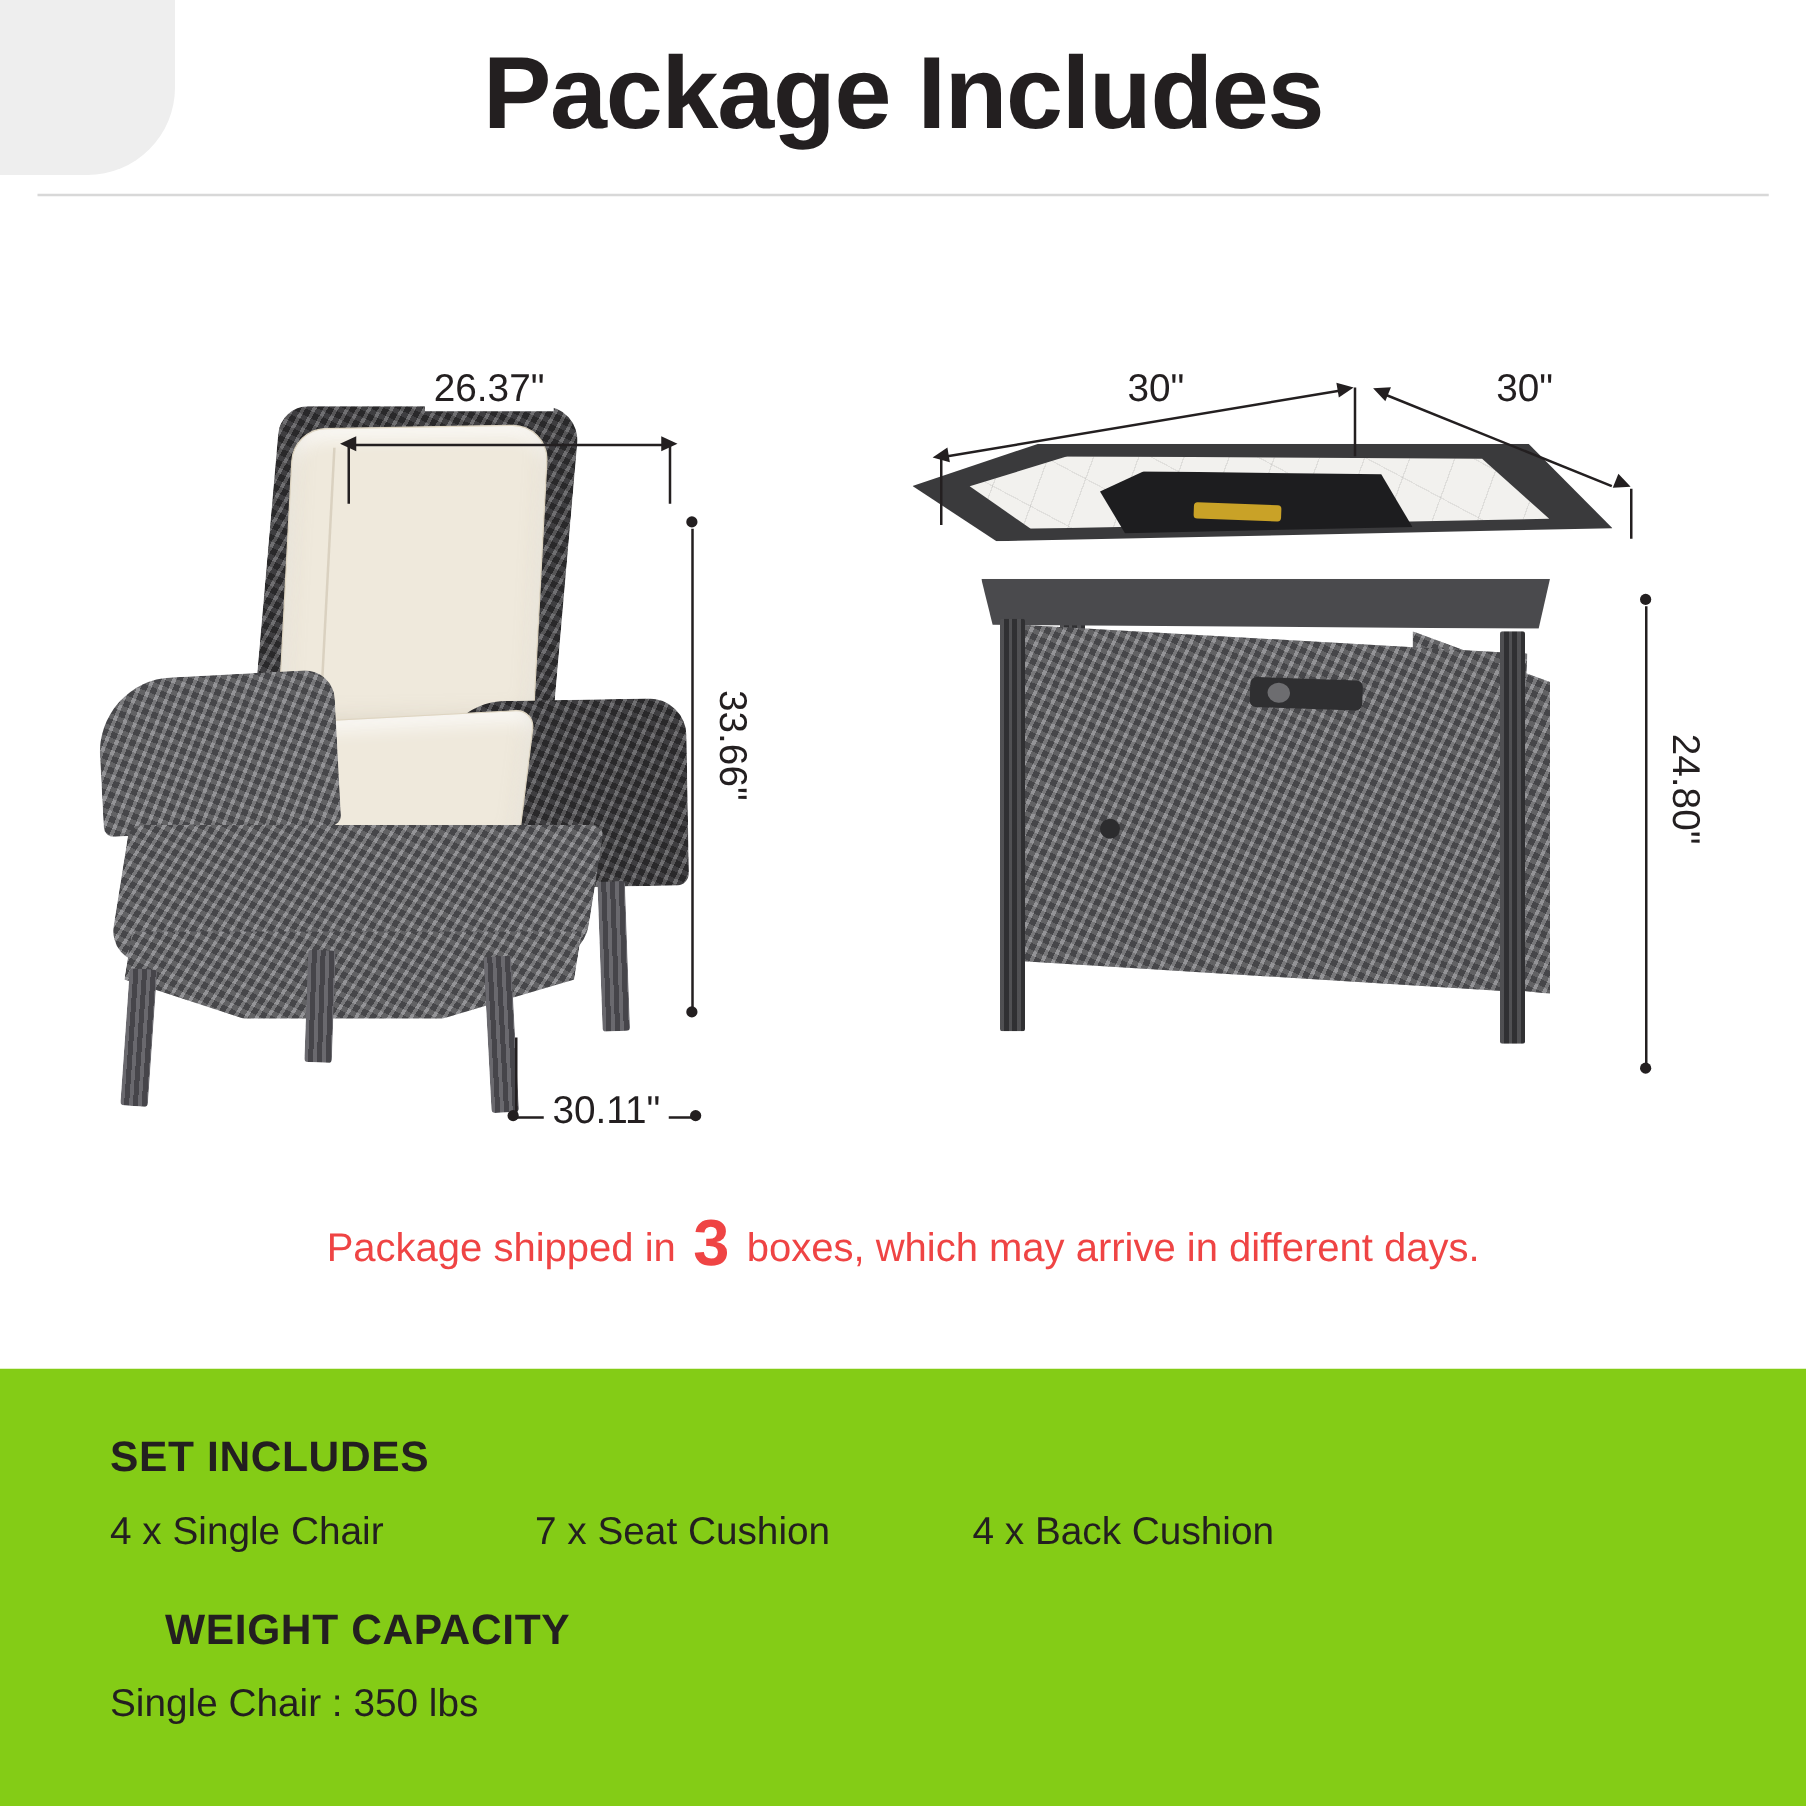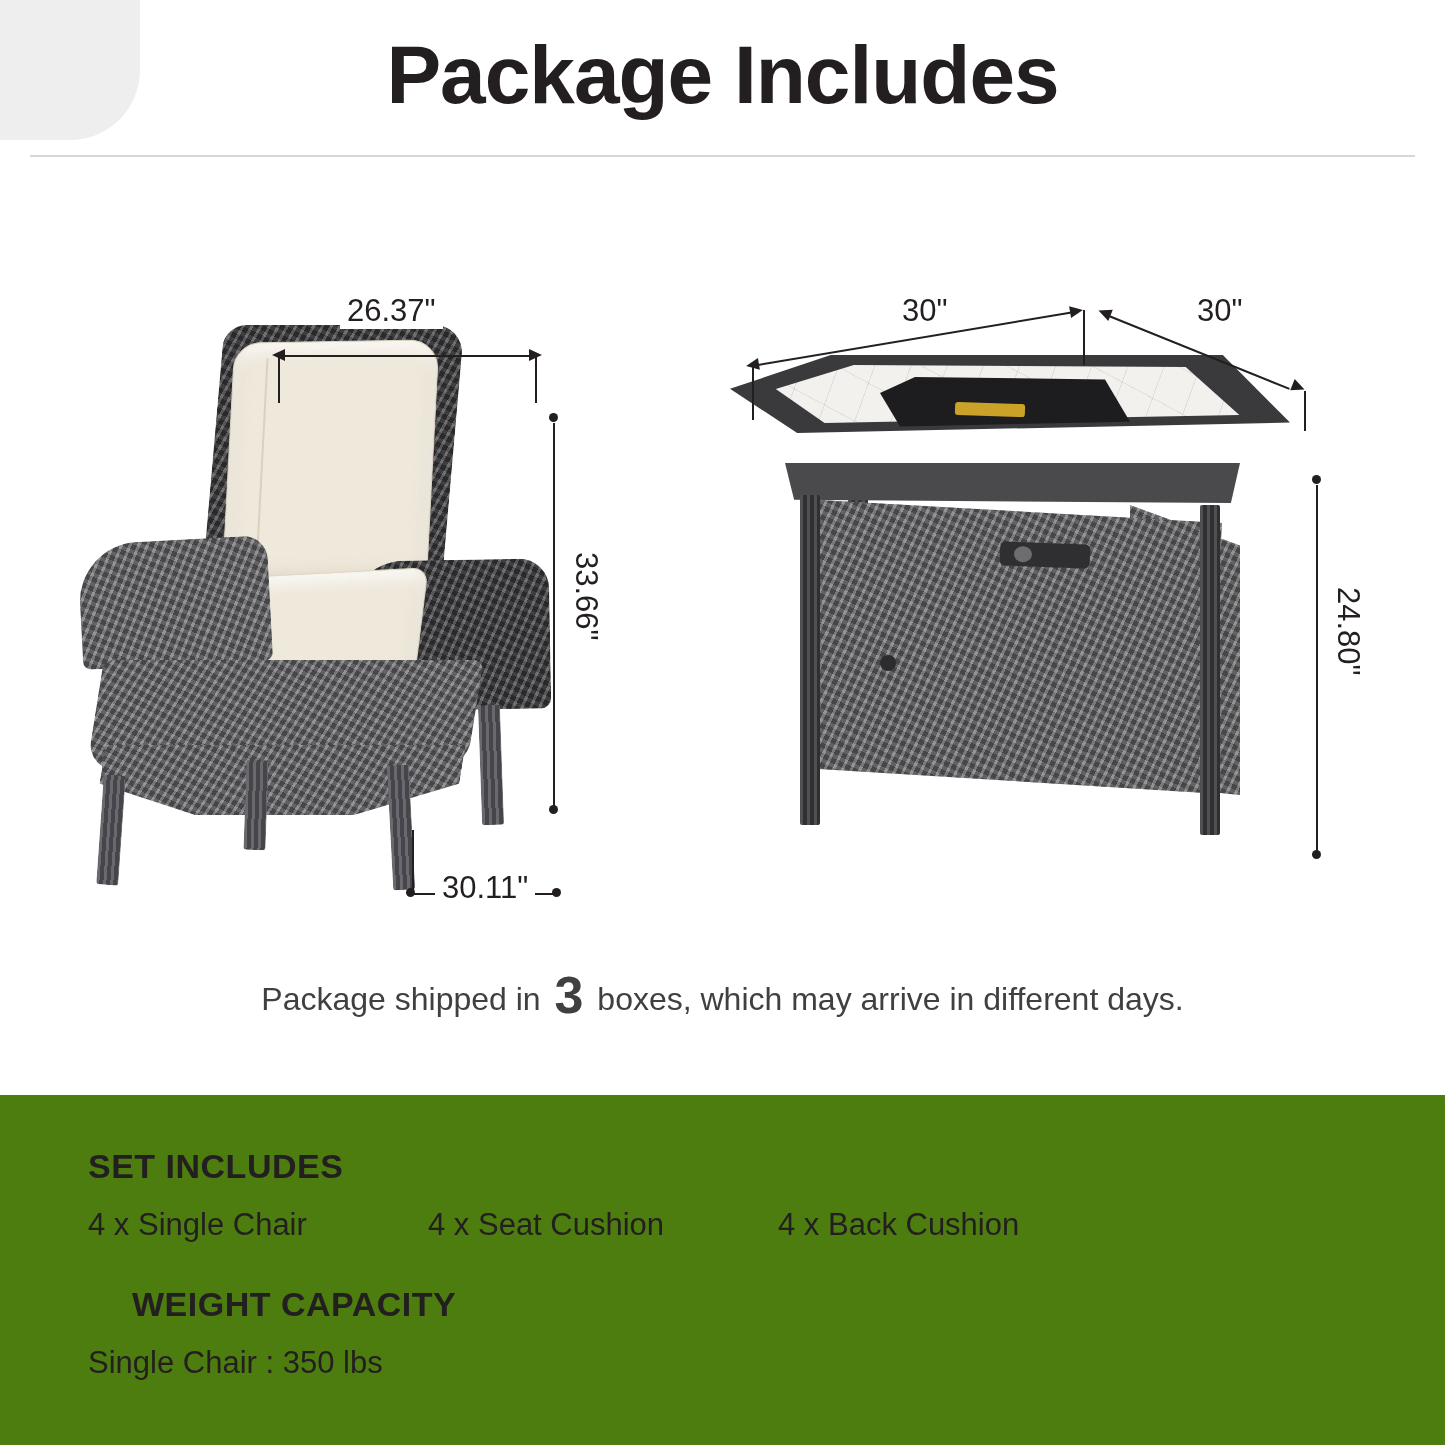--- a/index.html
+++ b/index.html
@@ -217,35 +217,35 @@
   .tleg-fl { left: 70px; top: 140px; height: 330px; }
   .tleg-fr { left: 470px; top: 150px; height: 330px; }
   .tleg-bl { left: 118px; top: 120px; height: 70px; }
 
   
   .ship-note {
     position: absolute;
     top: 965px; left: 0; right: 0;
     text-align: center;
     font-size: 32px;
-    color: #404040;
+    color: #ef4444;
   }
   .ship-note .big {
     font-size: 52px;
     font-weight: bold;
     vertical-align: -3px;
     padding: 0 5px;
   }
 
   
   .bottom-panel {
     position: absolute;
     left: 0; right: 0; bottom: 0;
     height: 350px;
-    background: #4d7c0f;
+    background: #84cc16;
   }
   .sec-heading {
     position: absolute;
     font-size: 34px;
     font-weight: bold;
     letter-spacing: 0.5px;
     color: #231f20;
   }
   .set-heading { left: 88px; top: 52px; }
   .weight-heading { left: 88px; top: 190px; margin-left: 44px; }
@@ -364,20 +364,20 @@
   <span class="big">3</span>
   <span>boxes, which may arrive in different days.</span>
 </div>
 
 <div class="bottom-panel">
 
   <div class="sec-heading set-heading">SET INCLUDES</div>
 
   <div class="set-row">
     <div class="set-item">4 x Single Chair</div>
-    <div class="set-item">4 x Seat Cushion</div>
+    <div class="set-item">7 x Seat Cushion</div>
     <div class="set-item">4 x Back Cushion</div>
   </div>
 
   <div class="sec-heading weight-heading">WEIGHT CAPACITY</div>
   <div class="weight-value">Single Chair : 350 lbs</div>
 
 </div>
 
 </body></html>

